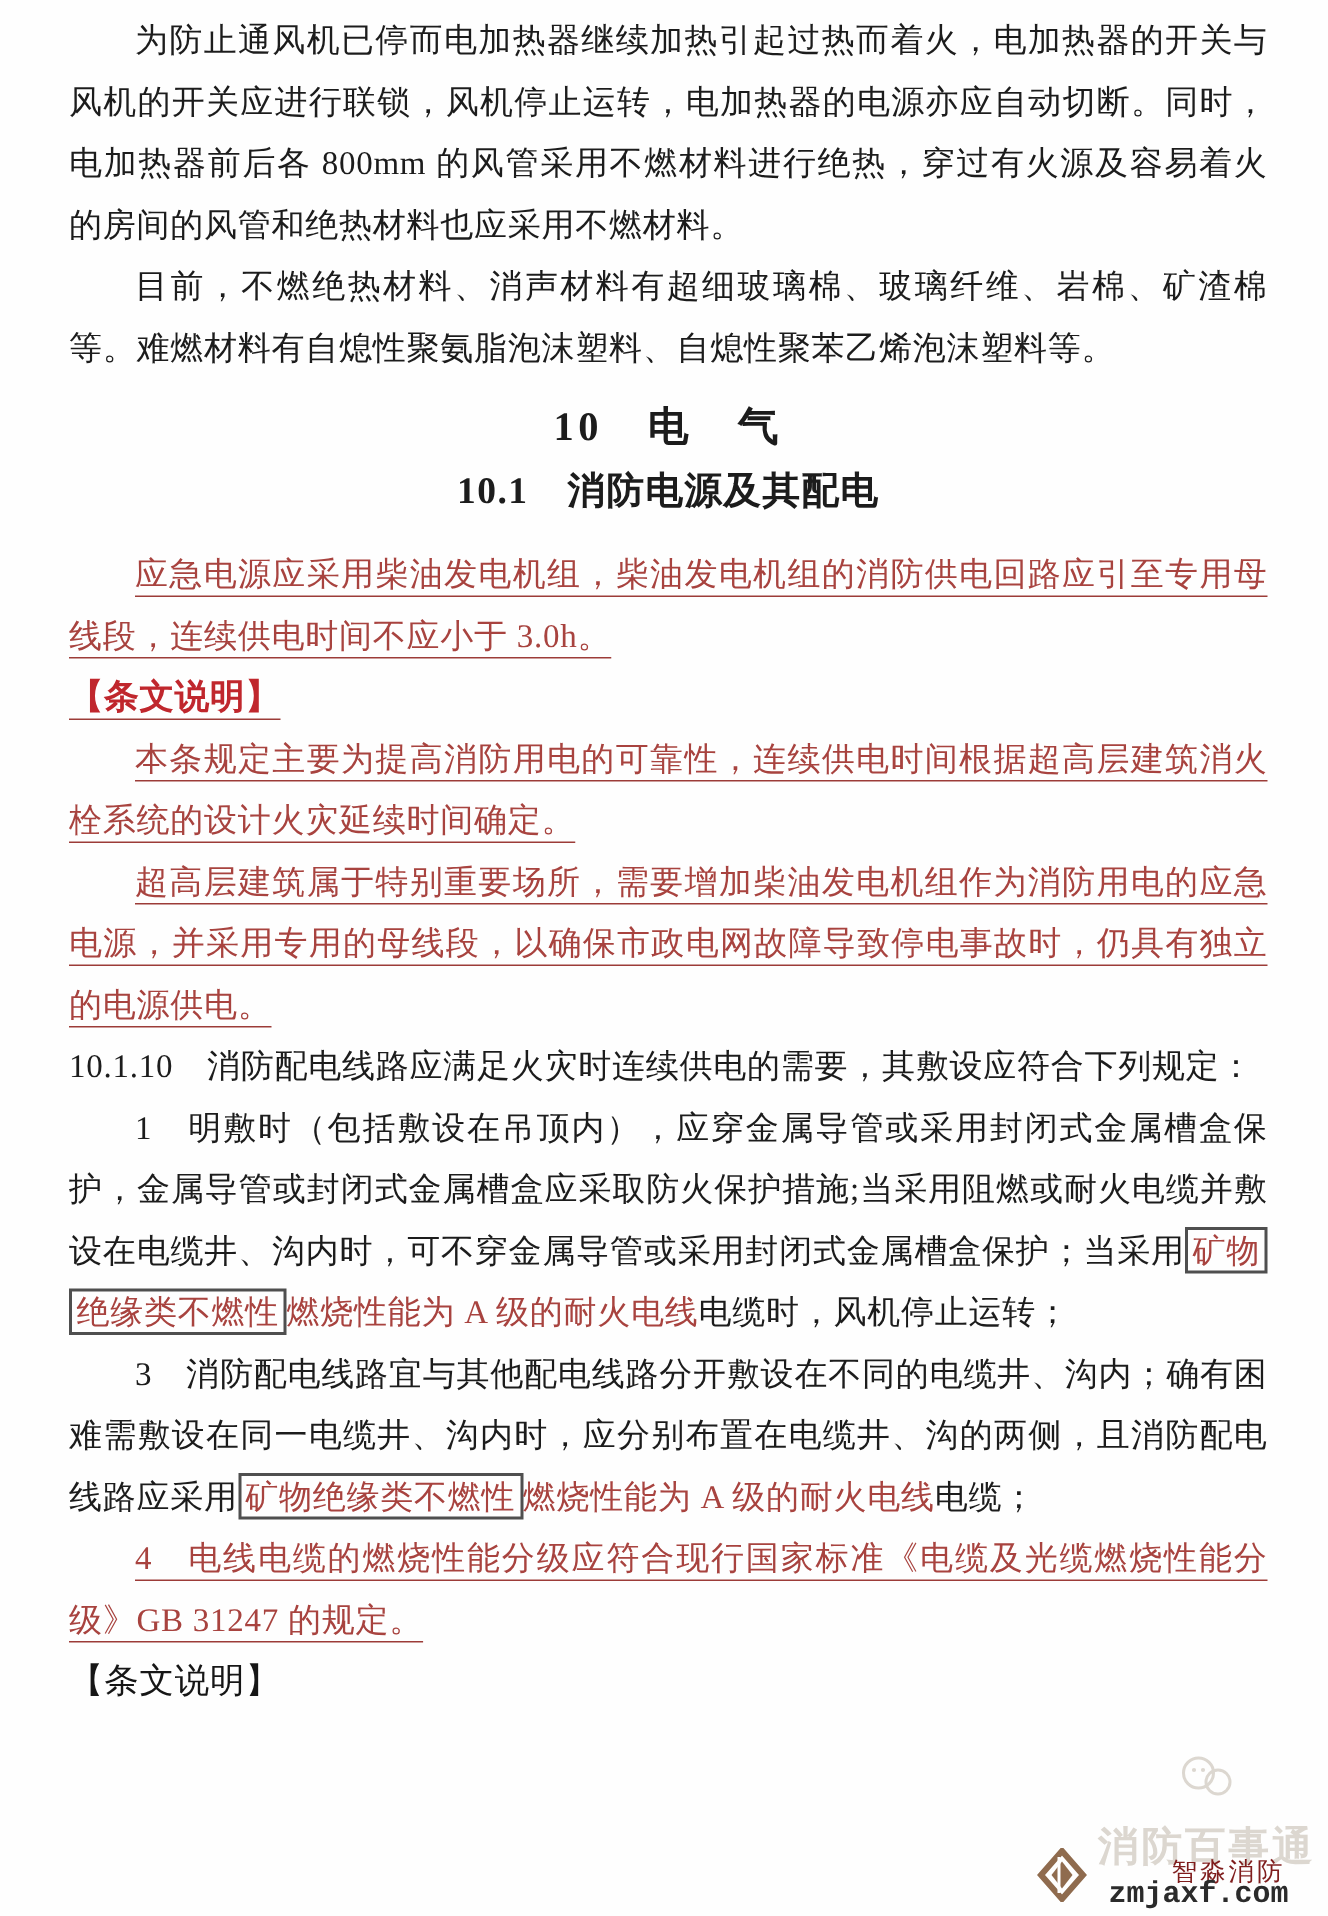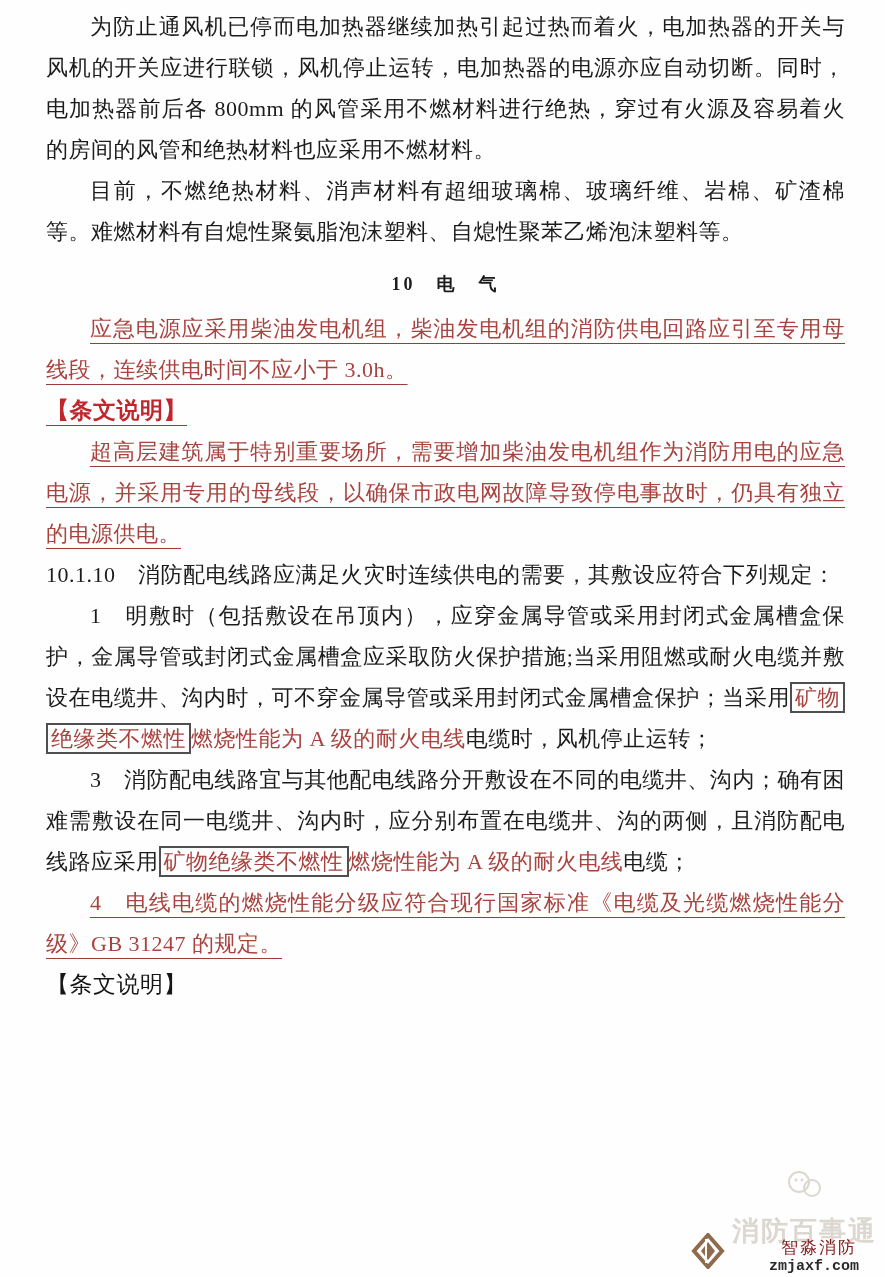--- a/index.html
+++ b/index.html
@@ -32,21 +32,21 @@
     font-weight: bold;
     font-size: 23px;
     text-decoration: underline;
     text-decoration-color: #9c3c38;
     text-decoration-thickness: 1px;
     text-underline-offset: 7px;
     display: inline-block;
   }
   .explain-black { font-size: 23px; color: #161616; }
   .h-chapter {
-    text-align: center; font-weight: bold; font-size: 18px;
+    text-align: center; font-weight: bold; font-size: 27px;
     letter-spacing: 3px; margin: 12px 0 4px 0; line-height: 40px;
     text-indent: 0;
   }
   .h-section {
     text-align: center; font-weight: bold; font-size: 25px;
     letter-spacing: 1px; margin: 0 0 14px 0; line-height: 40px;
     text-indent: 0;
   }
   .boxed-red {
     color: #a8433f;
@@ -69,42 +69,44 @@
     display: flex; align-items: center; gap: 6px;
     color: #dcd7d0;
     font-size: 27px; font-weight: bold; letter-spacing: 2px;
     font-family: "Liberation Sans", sans-serif;
     flex-direction: column;
   }
   .wm-brand { right: 28px; bottom: 18px; color: #7f1d1d;
     font-size: 17px; font-weight: normal; letter-spacing: 2px;
     font-family: "Liberation Sans", sans-serif; }
   .wm-url { right: 26px; bottom: 2px; color: #2b2b2b;
-    font-size: 15px; font-weight: bold;
+    font-size: 20px; font-weight: bold;
     font-family: "Liberation Mono", "DejaVu Sans Mono", monospace; margin-left: 42px; }
   .wm-diamond { right: 160px; bottom: 4px; }
 </style>
 </head>
 <body>
 
 <div class="page">
 
 
   <p class="indent">为防止通风机已停而电加热器继续加热引起过热而着火，电加热器的开关与风机的开关应进行联锁，风机停止运转，电加热器的电源亦应自动切断。同时，电加热器前后各 800mm 的风管采用不燃材料进行绝热，穿过有火源及容易着火的房间的风管和绝热材料也应采用不燃材料。</p>
 
   <p class="indent">目前，不燃绝热材料、消声材料有超细玻璃棉、玻璃纤维、岩棉、矿渣棉等。难燃材料有自熄性聚氨脂泡沫塑料、自熄性聚苯乙烯泡沫塑料等。</p>
 
   <p class="h-chapter">10　电　气</p>
 
+  <p class="h-section">10.1　消防电源及其配电</p>
 
 
   <p class="red-u indent">应急电源应采用柴油发电机组，柴油发电机组的消防供电回路应引至专用母线段，连续供电时间不应小于 3.0h。</p>
 
   <p><span class="explain-red">【条文说明】</span></p>
 
+  <p class="red-u indent">本条规定主要为提高消防用电的可靠性，连续供电时间根据超高层建筑消火栓系统的设计火灾延续时间确定。</p>
 
   <p class="red-u indent">超高层建筑属于特别重要场所，需要增加柴油发电机组作为消防用电的应急电源，并采用专用的母线段，以确保市政电网故障导致停电事故时，仍具有独立的电源供电。</p>
 
   <p>10.1.10　消防配电线路应满足火灾时连续供电的需要，其敷设应符合下列规定：</p>
 
   <p class="indent"><span>1　明敷时（包括敷设在吊顶内），应穿金属导管或采用封闭式金属槽盒保护，金属导管或封闭式金属槽盒应采取防火保护措施;当采用阻燃或耐火电缆并敷设在电缆井、沟内时，可不穿金属导管或采用封闭式金属槽盒保护；当采用</span><span class="boxed-red">矿物绝缘类不燃性</span><span class="inline-red-u">燃烧性能为 A 级的耐火电线</span><span>电缆时，风机停止运转；</span></p>
 
 
   <p class="indent"><span>3　消防配电线路宜与其他配电线路分开敷设在不同的电缆井、沟内；确有困难需敷设在同一电缆井、沟内时，应分别布置在电缆井、沟的两侧，且消防配电线路应采用</span><span class="boxed-red">矿物绝缘类不燃性</span><span class="inline-red-u">燃烧性能为 A 级的耐火电线</span><span>电缆；</span></p>
 

